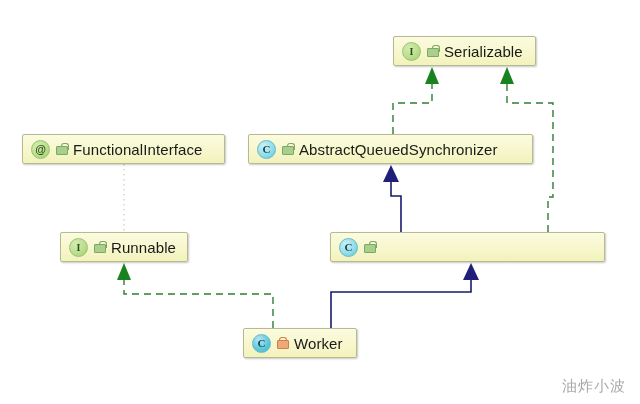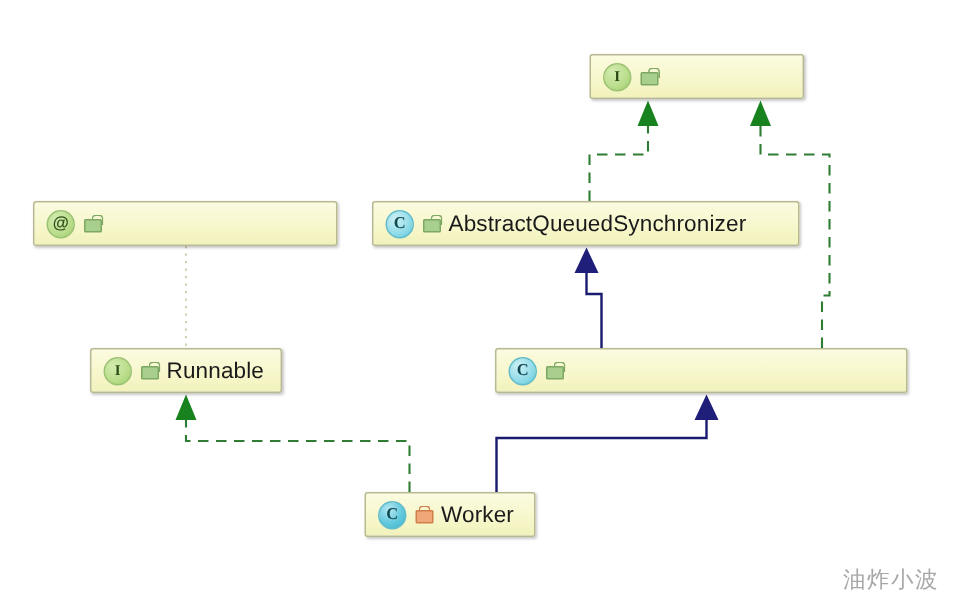--- a/index.html
+++ b/index.html
@@ -177,28 +177,30 @@
       <path d="M 124 164 L 124 232" fill="none" stroke="#cdcdaa" stroke-width="1.2" stroke-dasharray="1.5,3.5"></path>
     </g>
   </svg>
 
   <div class="node" style="left:393px; top:36px; width:143px;">
     <span class="badge badge-interface">I</span>
     <span class="lock lock-open">
       <span class="shackle"></span>
         <span class="body"></span>
     </span>
+    <span class="node-label">Serializable</span>
   </div>
 
   <div class="node" style="left:22px; top:134px; width:203px;">
     <span class="badge badge-annotation">@</span>
     <span class="lock lock-open">
       <span class="shackle"></span>
         <span class="body"></span>
     </span>
+    <span class="node-label">FunctionalInterface</span>
   </div>
 
   <div class="node" style="left:248px; top:134px; width:285px;">
     <span class="badge badge-class">C</span>
     <span class="lock lock-open">
       <span class="shackle"></span>
         <span class="body"></span>
     </span>
     <span class="node-label">AbstractQueuedSynchronizer</span>
   </div>

